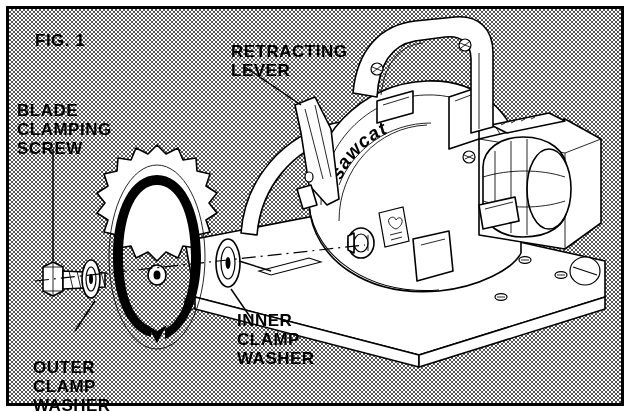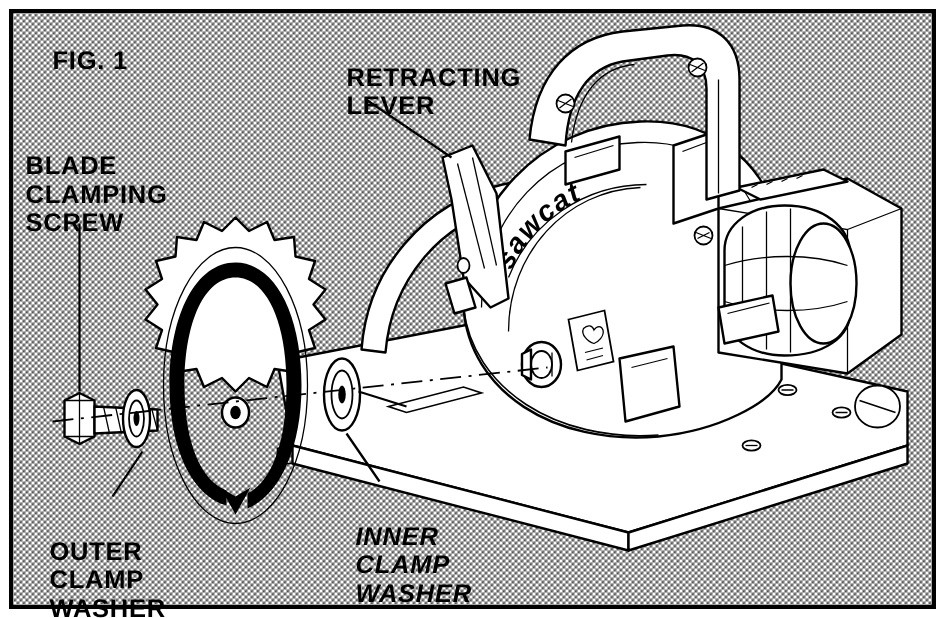--- a/index.html
+++ b/index.html
@@ -251,18 +251,18 @@
 LEVER</div>
 
     <div class="lbl" style="left:8px;top:92px;">BLADE
 CLAMPING
 SCREW</div>
 
     <div class="lbl" style="left:24px;top:314px;margin-top:35px;">OUTER
 CLAMP
 WASHER</div>
 
-    <div class="lbl" style="left:228px;top:339px;font-style:italic;">INNER
+    <div class="lbl" style="left:228px;top:302px;">INNER
 CLAMP
 WASHER</div>
 
   </div>
 </div>
 
 </body></html>

